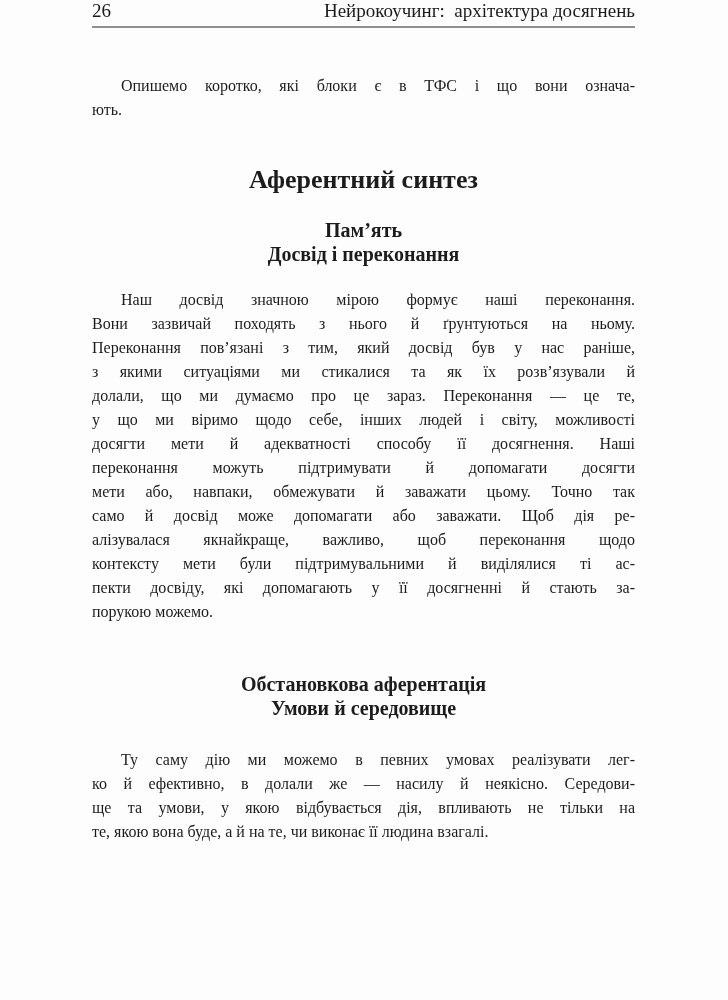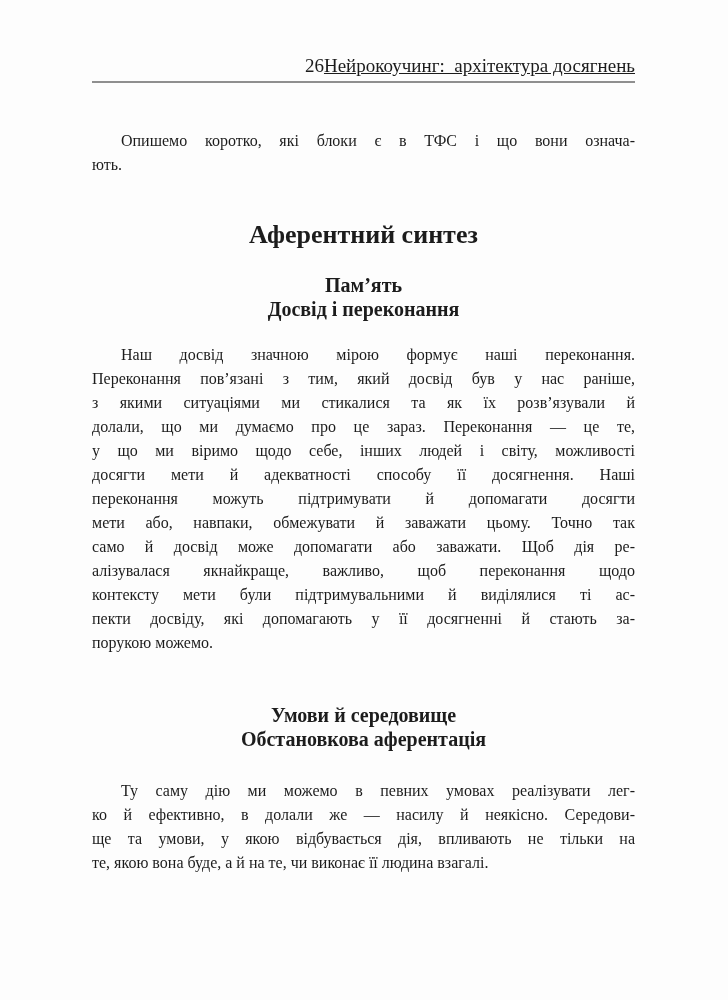--- a/index.html
+++ b/index.html
@@ -18,29 +18,28 @@
     color: var(--text);
     font-family: "Liberation Serif", "DejaVu Serif", serif;
     overflow: hidden;
   }
   .content {
     width: 543px;
     margin-left: 92px;
   }
   .page-header {
     display: flex;
-    justify-content: flex-end;
+    justify-content: space-between;
     align-items: baseline;
-    padding-top: 55px;
     padding-bottom: 4px;
     border-bottom: 2px solid var(--rule);
     font-size: 19px;
     line-height: 22px;
   }
-  .running-title { text-align: right; text-decoration: underline; }
+  .running-title { text-align: right; }
   .para { font-size: 16px; }
   .para .tline {
     line-height: 24px;
     text-align: justify;
     text-align-last: justify;
     white-space: nowrap;
   }
   .para .tline-last {
     text-align: left;
     text-align-last: left;
@@ -86,37 +85,38 @@
 
     <div class="section-heading">Аферентний синтез</div>
 
     <div class="subhead mt-sub1">
         <div class="tline">Пам’ять</div>
         <div class="tline tline-last">Досвід і переконання</div>
       </div>
 
     <div class="para indent mt-body1">
         <div class="tline">Наш досвід значною мірою формує наші переконання.</div>
+        <div class="tline">Вони зазвичай походять з нього й ґрунтуються на ньому.</div>
         <div class="tline">Переконання пов’язані з тим, який досвід був у нас раніше,</div>
         <div class="tline">з якими ситуаціями ми стикалися та як їх розв’язували й</div>
         <div class="tline">долали, що ми думаємо про це зараз. Переконання — це те,</div>
         <div class="tline">у що ми віримо щодо себе, інших людей і світу, можливості</div>
         <div class="tline">досягти мети й адекватності способу її досягнення. Наші</div>
         <div class="tline">переконання можуть підтримувати й допомагати досягти</div>
         <div class="tline">мети або, навпаки, обмежувати й заважати цьому. Точно так</div>
         <div class="tline">само й досвід може допомагати або заважати. Щоб дія ре-</div>
         <div class="tline">алізувалася якнайкраще, важливо, щоб переконання щодо</div>
         <div class="tline">контексту мети були підтримувальними й виділялися ті ас-</div>
         <div class="tline">пекти досвіду, які допомагають у її досягненні й стають за-</div>
         <div class="tline tline-last">порукою можемо.</div>
       </div>
 
     <div class="subhead mt-sub2">
+        <div class="tline">Обстановкова аферентація</div>
         <div class="tline tline-last">Умови й середовище</div>
-        <div class="tline">Обстановкова аферентація</div>
       </div>
 
     <div class="para indent mt-body2">
         <div class="tline">Ту саму дію ми можемо в певних умовах реалізувати лег-</div>
         <div class="tline">ко й ефективно, в долали же — насилу й неякісно. Середови-</div>
         <div class="tline">ще та умови, у якою відбувається дія, впливають не тільки на</div>
         <div class="tline tline-last">те, якою вона буде, а й на те, чи виконає її людина взагалі.</div>
       </div>
 
   </div>

